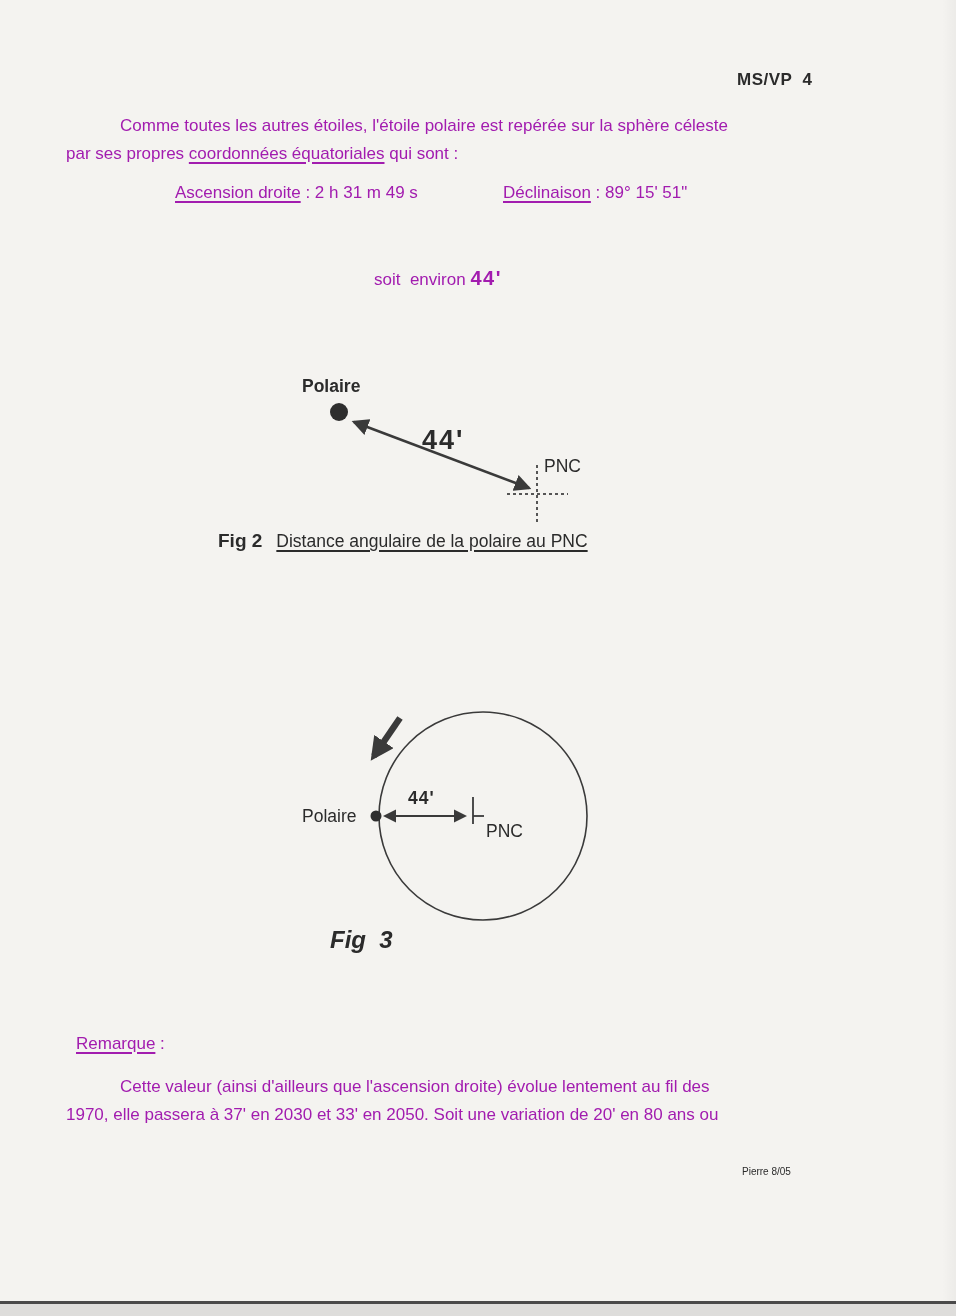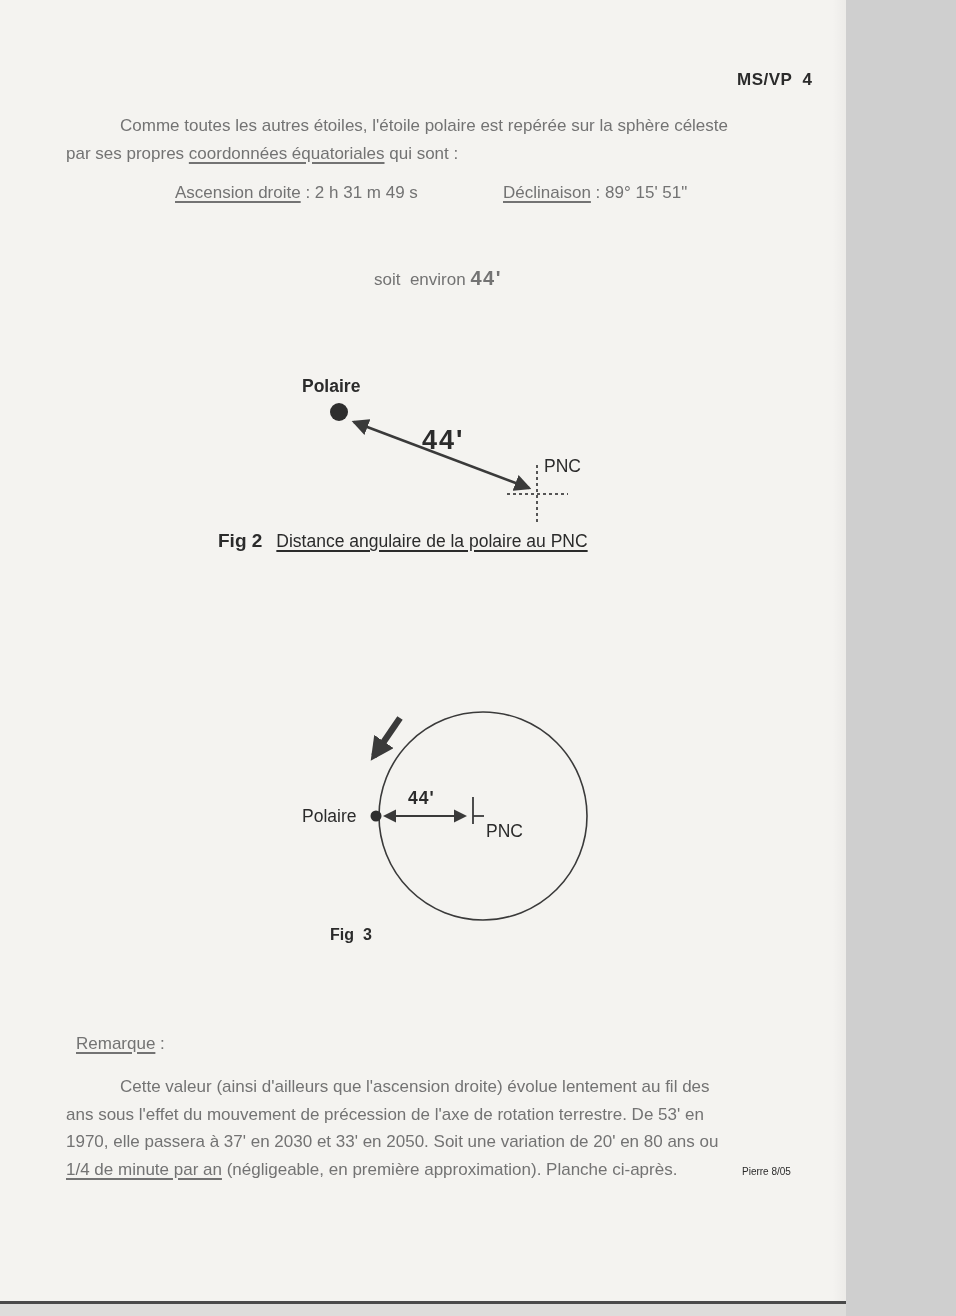--- a/index.html
+++ b/index.html
@@ -3,36 +3,36 @@
 <meta charset="utf-8">
 <style>
   html,body{margin:0;padding:0;}
   body{
     width:956px;height:1316px;
     background:#cfcfcf;
     font-family:"Liberation Sans", sans-serif;
   }
   .page{
     position:relative;
-    width:846px;height:1316px;
+    width:956px;height:1316px;
     background:#f4f3f0;
     color:#2b2b2b;
     overflow:hidden;
   }
   .abs{position:absolute;}
-  .txt{font-size:17px;line-height:27.5px;color:#737373;}
+  .txt{font-size:17px;line-height:27.5px;color:#a21caf;}
   .line{display:block;white-space:pre;}
   .indent{padding-left:54px;}
   .u{text-decoration:underline;text-underline-offset:3px;text-decoration-thickness:1.5px;}
   .b{font-weight:bold;}
   .wsp{word-spacing:6px;}
   .ref{font-weight:bold;font-size:17px;letter-spacing:0.5px;white-space:pre;}
   .big-val{font-weight:bold;font-size:20px;letter-spacing:1.5px;}
   .caption-id{font-weight:bold;font-size:19px;margin-right:14px;}
-  .caption-id3{font-weight:bold;font-size:16px;white-space:pre;}
+  .caption-id3{font-weight:bold;font-size:24px;white-space:pre;font-style:italic;}
   .caption-text{font-size:17.5px;}
   .signature{font-size:10px;}
   svg text{font-family:"Liberation Sans", sans-serif;fill:#2b2b2b;}
   .scan-line{position:absolute;left:0;top:1301px;width:956px;height:3.5px;background:#4a4a4a;}
   .scan-below{position:absolute;left:0;top:1304px;width:956px;height:12px;background:#dedddb;}
   .right-shade{position:absolute;top:0;right:0;width:14px;height:1301px;
     background:linear-gradient(to right, rgba(0,0,0,0), rgba(0,0,0,0.03));}
 </style>
 </head>
 <body>
@@ -95,23 +95,21 @@
     </g>
     <text x="196" y="139" font-size="17.5">PNC</text>
   </svg>
 
   <div class="abs caption-id3" style="left:330px;top:926px;">Fig  3</div>
 
   <div class="abs txt" style="left:76px;top:1030px;white-space:pre;"><span class="u">Remarque</span><span> :</span></div>
 
   <div class="abs txt" style="left:66px;top:1073px;width:790px;">
     <span class="line indent">Cette valeur (ainsi d'ailleurs que l'ascension droite) évolue lentement au fil des</span>
-    <span class="line">ans sous l'effet du mouvement de précession de l'axe de rotation terrestre. De 53' en</span>
     <span class="line">1970, elle passera à 37' en 2030 et 33' en 2050. Soit une variation de 20' en 80 ans ou</span>
-    <span class="line"><span class="u">1/4 de minute par an</span><span> (négligeable, en première approximation). Planche ci-après.</span></span>
   </div>
 
   <div class="abs signature" style="left:742px;top:1166px;">Pierre 8/05</div>
 
   <div class="right-shade"></div>
   <div class="scan-line"></div>
   <div class="scan-below"></div>
 
 </div>
 

